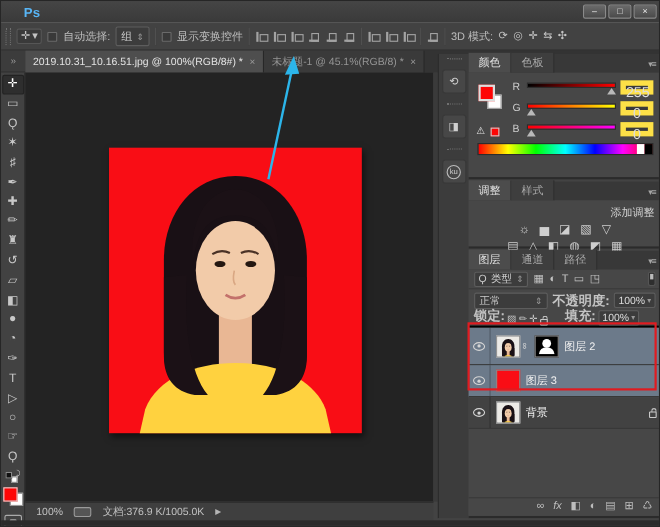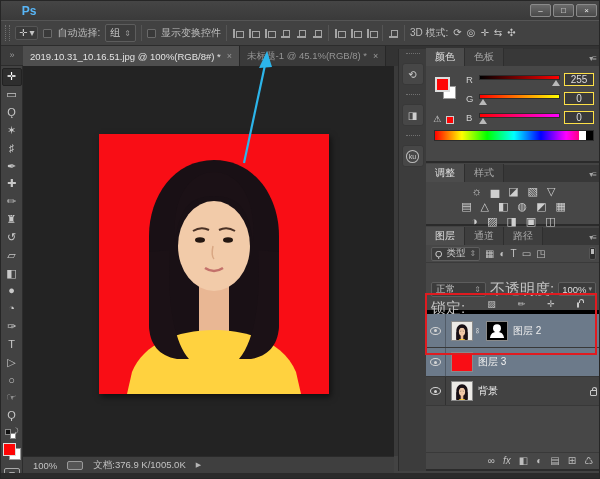--- a/index.html
+++ b/index.html
@@ -92,44 +92,44 @@
   .cp-fg { position:absolute; left:2px; top:3px; width:15px; height:15px; border:2px solid #ddd; }
   .cp-warn { position:absolute; left:0px; top:40px; font-size:9px; color:#ddd; }
   .cp-warn-chip { position:absolute; left:13px; top:42px; width:8px; height:8px; border:1px solid #ccc; }
   .chan-rows { margin-left:34px; display:flex; flex-direction:column; gap:5px; }
   .chan { display:flex; align-items:center; gap:4px; height:14px; }
   .chan-label { width:9px; font-size:9.5px; color:#cfcfcf; }
   .trackwrap { position:relative; flex:1; height:12px; }
   .track { position:absolute; left:0; top:2px; right:0; height:5px; border:1px solid #2c2c2c; }
   .thumb { position:absolute; top:7px; width:0; height:0;
     border-left:4px solid transparent; border-right:4px solid transparent; border-bottom:6px solid #b9b9b9; }
-  .chan-val { width:30px; height:13px; background:#3a3a3a; border:1px solid #fde047;
-    font-size:10px; color:#ddd; text-align:center; line-height:12px; }
+  .chan-val { width:30px; height:13px; background:#3a3a3a; border:5px solid #fde047;
+    font-size:13px; color:#ddd; text-align:center; line-height:12px; }
   .spectrum { margin-top:6px; margin-left:2px; height:11px; border:1px solid #2c2c2c; position:relative;
     background:linear-gradient(to right,#f00,#ff0 17%,#0f0 33%,#0ff 50%,#00f 67%,#f0f 83%,#f00); }
   .spec-w { position:absolute; right:7px; top:0; width:7px; height:9px; background:#fff; }
   .spec-b { position:absolute; right:0; top:0; width:7px; height:9px; background:#000; }
   
   .adj-body { padding:3px 6px 5px; }
   .adj-label { font-size:10px; color:#cfcfcf; margin:1px 0 3px; }
   .adj-row { display:flex; justify-content:center; gap:9px; margin-bottom:2px; }
   .adj-ico { font-size:11px; color:#cfcfcf; line-height:1.2; }
   
   .layers-panel { top:227px; height:243px; display:flex; flex-direction:column; }
   .lp-filter { height:18px; display:flex; align-items:center; gap:5px; padding:0 5px; border-bottom:1px solid #3a3a3a; }
   .lp-filter .dd { font-size:9.5px; padding:0 3px; height:14px; }
   .lp-fico { font-size:10px; color:#c3c3c3; }
   .lp-toggle { margin-left:auto; width:7px; height:13px; background:#2e2e2e; border:1px solid #555; border-radius:2px; position:relative; }
   .lp-toggle::before { content:""; position:absolute; left:1px; top:1px; width:3px; height:5px; background:#bbb; }
-  .lp-blend { height:20px; display:flex; align-items:center; gap:4px; padding:0 5px;margin-top:16px; }
+  .lp-blend { height:20px; display:flex; align-items:center; gap:4px; padding:0 5px; }
   .lp-blend .dd { width:76px; height:15px; font-size:9.5px; justify-content:space-between; }
-  .lp-lbl { font-size:15px; color:#c3c3c3; white-space:nowrap; }
+  .lp-lbl { font-size:12px; color:#c3c3c3; white-space:nowrap;font-weight:bold; }
   .lp-val { display:flex; align-items:center; gap:2px; background:#3c3c3c; border:1px solid #5d5d5d;
     border-radius:2px; padding:0 3px; height:14px; font-size:9.5px; color:#ddd; }
-  .lp-lock { height:15px; display:flex; align-items:flex-start; gap:22px; padding:0 5px; border-bottom:4px solid #000000; }
+  .lp-lock { height:15px; display:flex; align-items:flex-end; gap:2px; padding:0 5px; border-bottom:2px solid #000000; }
   .lock-ico { font-size:9px; color:#c3c3c3; }
   .padlock { width:7px; height:6px; border:1px solid #c9c9c9; border-radius:1px; position:relative; margin-top:3px; }
   .padlock::before { content:""; position:absolute; left:1px; top:-4px; width:3px; height:3px;
     border:1px solid #c9c9c9; border-bottom:none; border-radius:3px 3px 0 0; }
   .layer-list { background:#424242; }
   .layer-row { display:flex; align-items:center; height:29px; border-bottom:1px solid #383838; padding-right:4px; }
   .layer-row.sel { background:#6c7a8a; }
   .layer-row.first { height:34px; }
   .eye-cell { width:20px; display:flex; justify-content:center; border-right:1px solid rgba(0,0,0,.25); align-self:stretch; align-items:center; }
   .eye { width:11px; height:8px; border:1px solid #d5d5d5; border-radius:50%; position:relative; }
@@ -339,20 +339,21 @@
     </div>
   </div>
 
   <div class="panel" style="top:164px; height:61px;text-align:right;">
     <div class="ptabs">
       <span class="ptab active">调整</span>
       <span class="ptab">样式</span>
       <span class="pmenu">▾≡</span>
     </div>
     <div class="adj-body">
+      <div class="adj-label">添加调整</div>
       <div class="adj-row">
         <span class="adj-ico">☼</span>
         <span class="adj-ico">▅</span>
         <span class="adj-ico">◪</span>
         <span class="adj-ico">▧</span>
         <span class="adj-ico">▽</span>
       </div>
       <div class="adj-row">
         <span class="adj-ico">▤</span>
         <span class="adj-ico">△</span>

